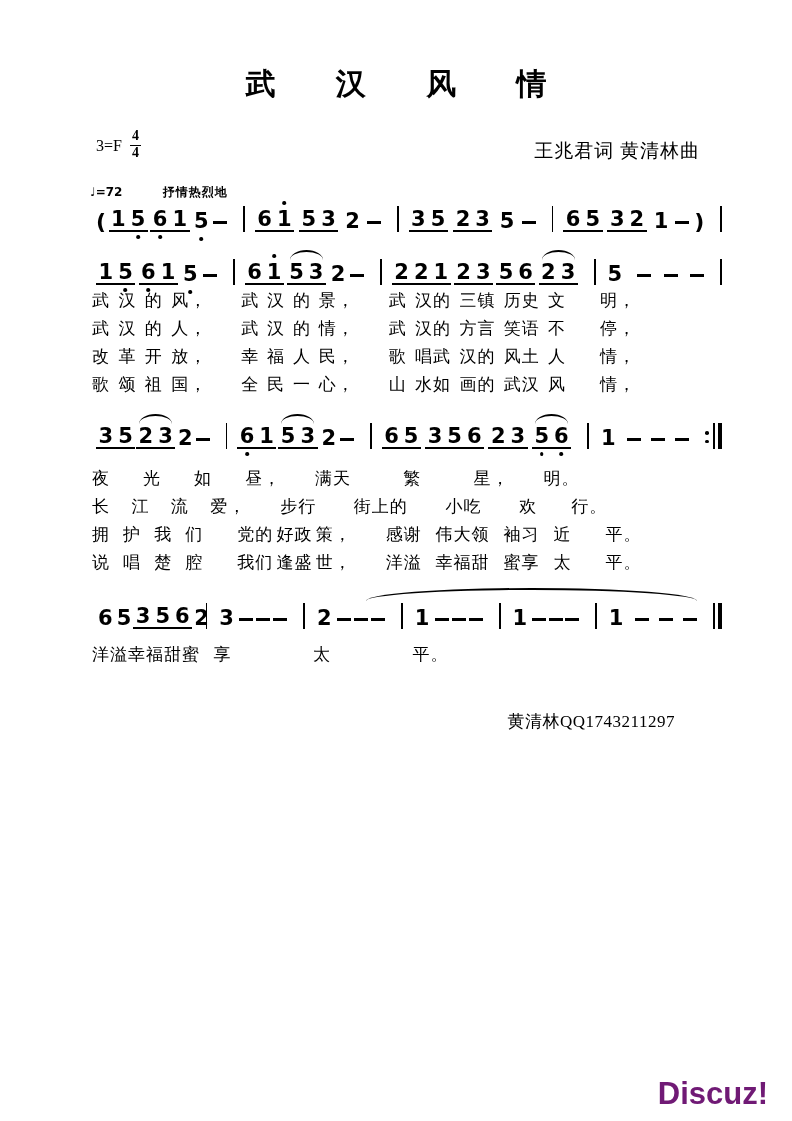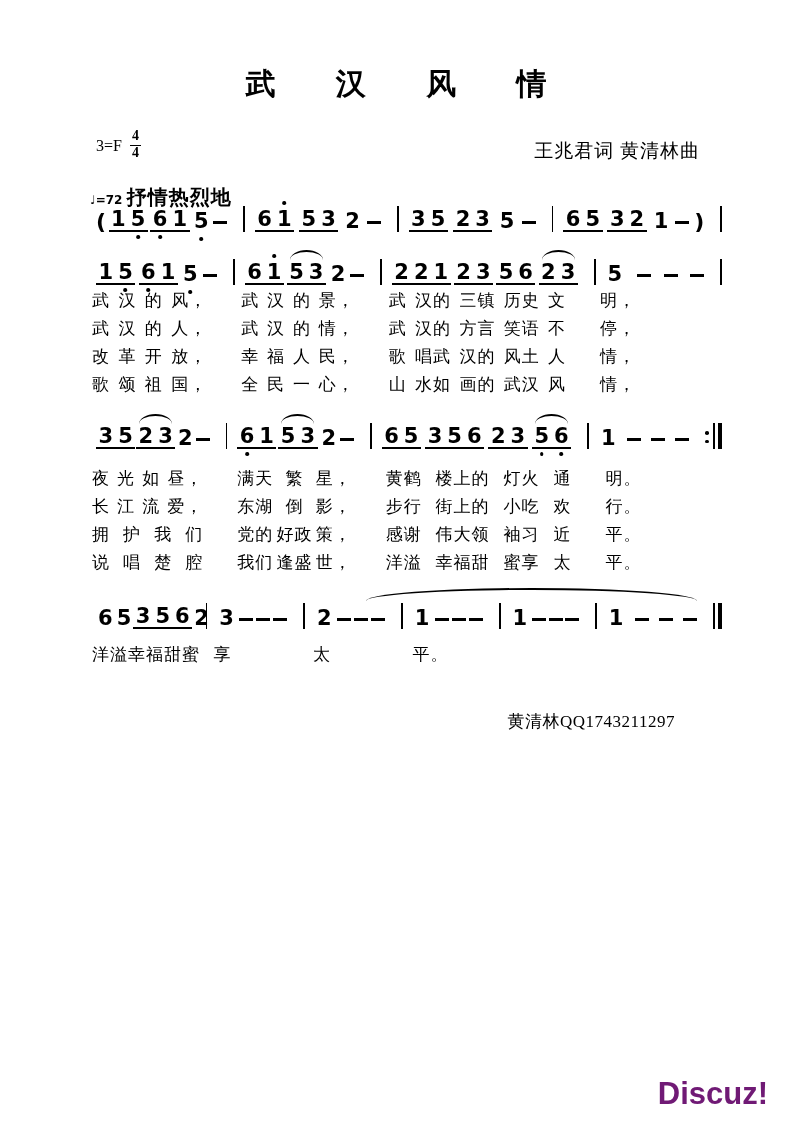--- a/index.html
+++ b/index.html
@@ -10,21 +10,21 @@
   .title{position:absolute;top:64px;left:0;width:100%;text-align:center;
          font-family:"Liberation Sans",sans-serif;font-weight:bold;font-size:30px;
          letter-spacing:26px;text-indent:26px;white-space:nowrap;}
   .keyrow{position:absolute;top:130px;left:96px;display:flex;align-items:center;
           font-size:16px;font-family:"Liberation Serif",serif;}
   .meter{display:inline-flex;flex-direction:column;align-items:center;
          font-weight:bold;font-size:14px;line-height:1.05;margin-left:8px;transform:translateY(-1px);}
   .meter .num{border-bottom:1.6px solid #000;padding:0 2px 1px;}
   .credits{position:absolute;top:138px;right:92px;font-size:19px;letter-spacing:1px;}
   .tempo{position:absolute;top:184px;left:90px;font-family:"DejaVu Sans",sans-serif;font-size:12px;font-weight:bold;}
-  .tempo .expr{font-size:20px;letter-spacing:1px;font-family:Liberation Mono, monospace;}
+  .tempo .expr{font-size:12px;margin-left:36px;letter-spacing:1px;font-family:Liberation Mono, monospace;}
 
   
   .system{position:absolute;left:86px;right:70px;display:flex;align-items:flex-end;}
   .measure{display:flex;justify-content:space-between;align-items:flex-end;
            flex-basis:0;flex-shrink:0;min-width:0;padding:0 16px 0 10px;box-sizing:border-box;}
   .note{position:relative;display:inline-block;font-family:"DejaVu Sans",sans-serif;
         font-weight:bold;font-size:21px;line-height:1;padding:0 2px;}
   .grp{display:inline-flex;align-items:flex-end;border-bottom:2px solid #000;position:relative;}
   .grp .note{padding:0 2.5px;}
   .sub{display:inline-flex;box-shadow:0 4px 0 -2px #000;}
@@ -395,42 +395,31 @@
           <span>夜</span>
           <span>光</span>
           <span>如</span>
           <span>昼，</span>
         </div>
         <div class="lyr-cell" style="flex-grow: 146; text-align: center;">
           <span>满天</span>
           <span>繁</span>
           <span>星，</span>
         </div>
-        <div class="lyr-cell" style="flex-grow: 237;">
-          <span>黄鹤</span>
-          <span>楼上的</span>
-          <span>灯火</span>
-          <span>通</span>
-        </div>
         <div class="lyr-cell" style="flex-grow: 113;">
           <span>明。</span>
         </div>
       </div>
       <div class="lyr-row">
         <div class="lyr-cell" style="flex-grow: 142;">
           <span>长</span>
           <span>江</span>
           <span>流</span>
           <span>爱，</span>
         </div>
-        <div class="lyr-cell" style="flex-grow: 146;">
-          <span>东湖</span>
-          <span>倒</span>
-          <span>影，</span>
-        </div>
         <div class="lyr-cell" style="flex-grow: 237;">
           <span>步行</span>
           <span>街上的</span>
           <span>小吃</span>
           <span>欢</span>
         </div>
         <div class="lyr-cell" style="flex-grow: 113;">
           <span>行。</span>
         </div>
       </div>

